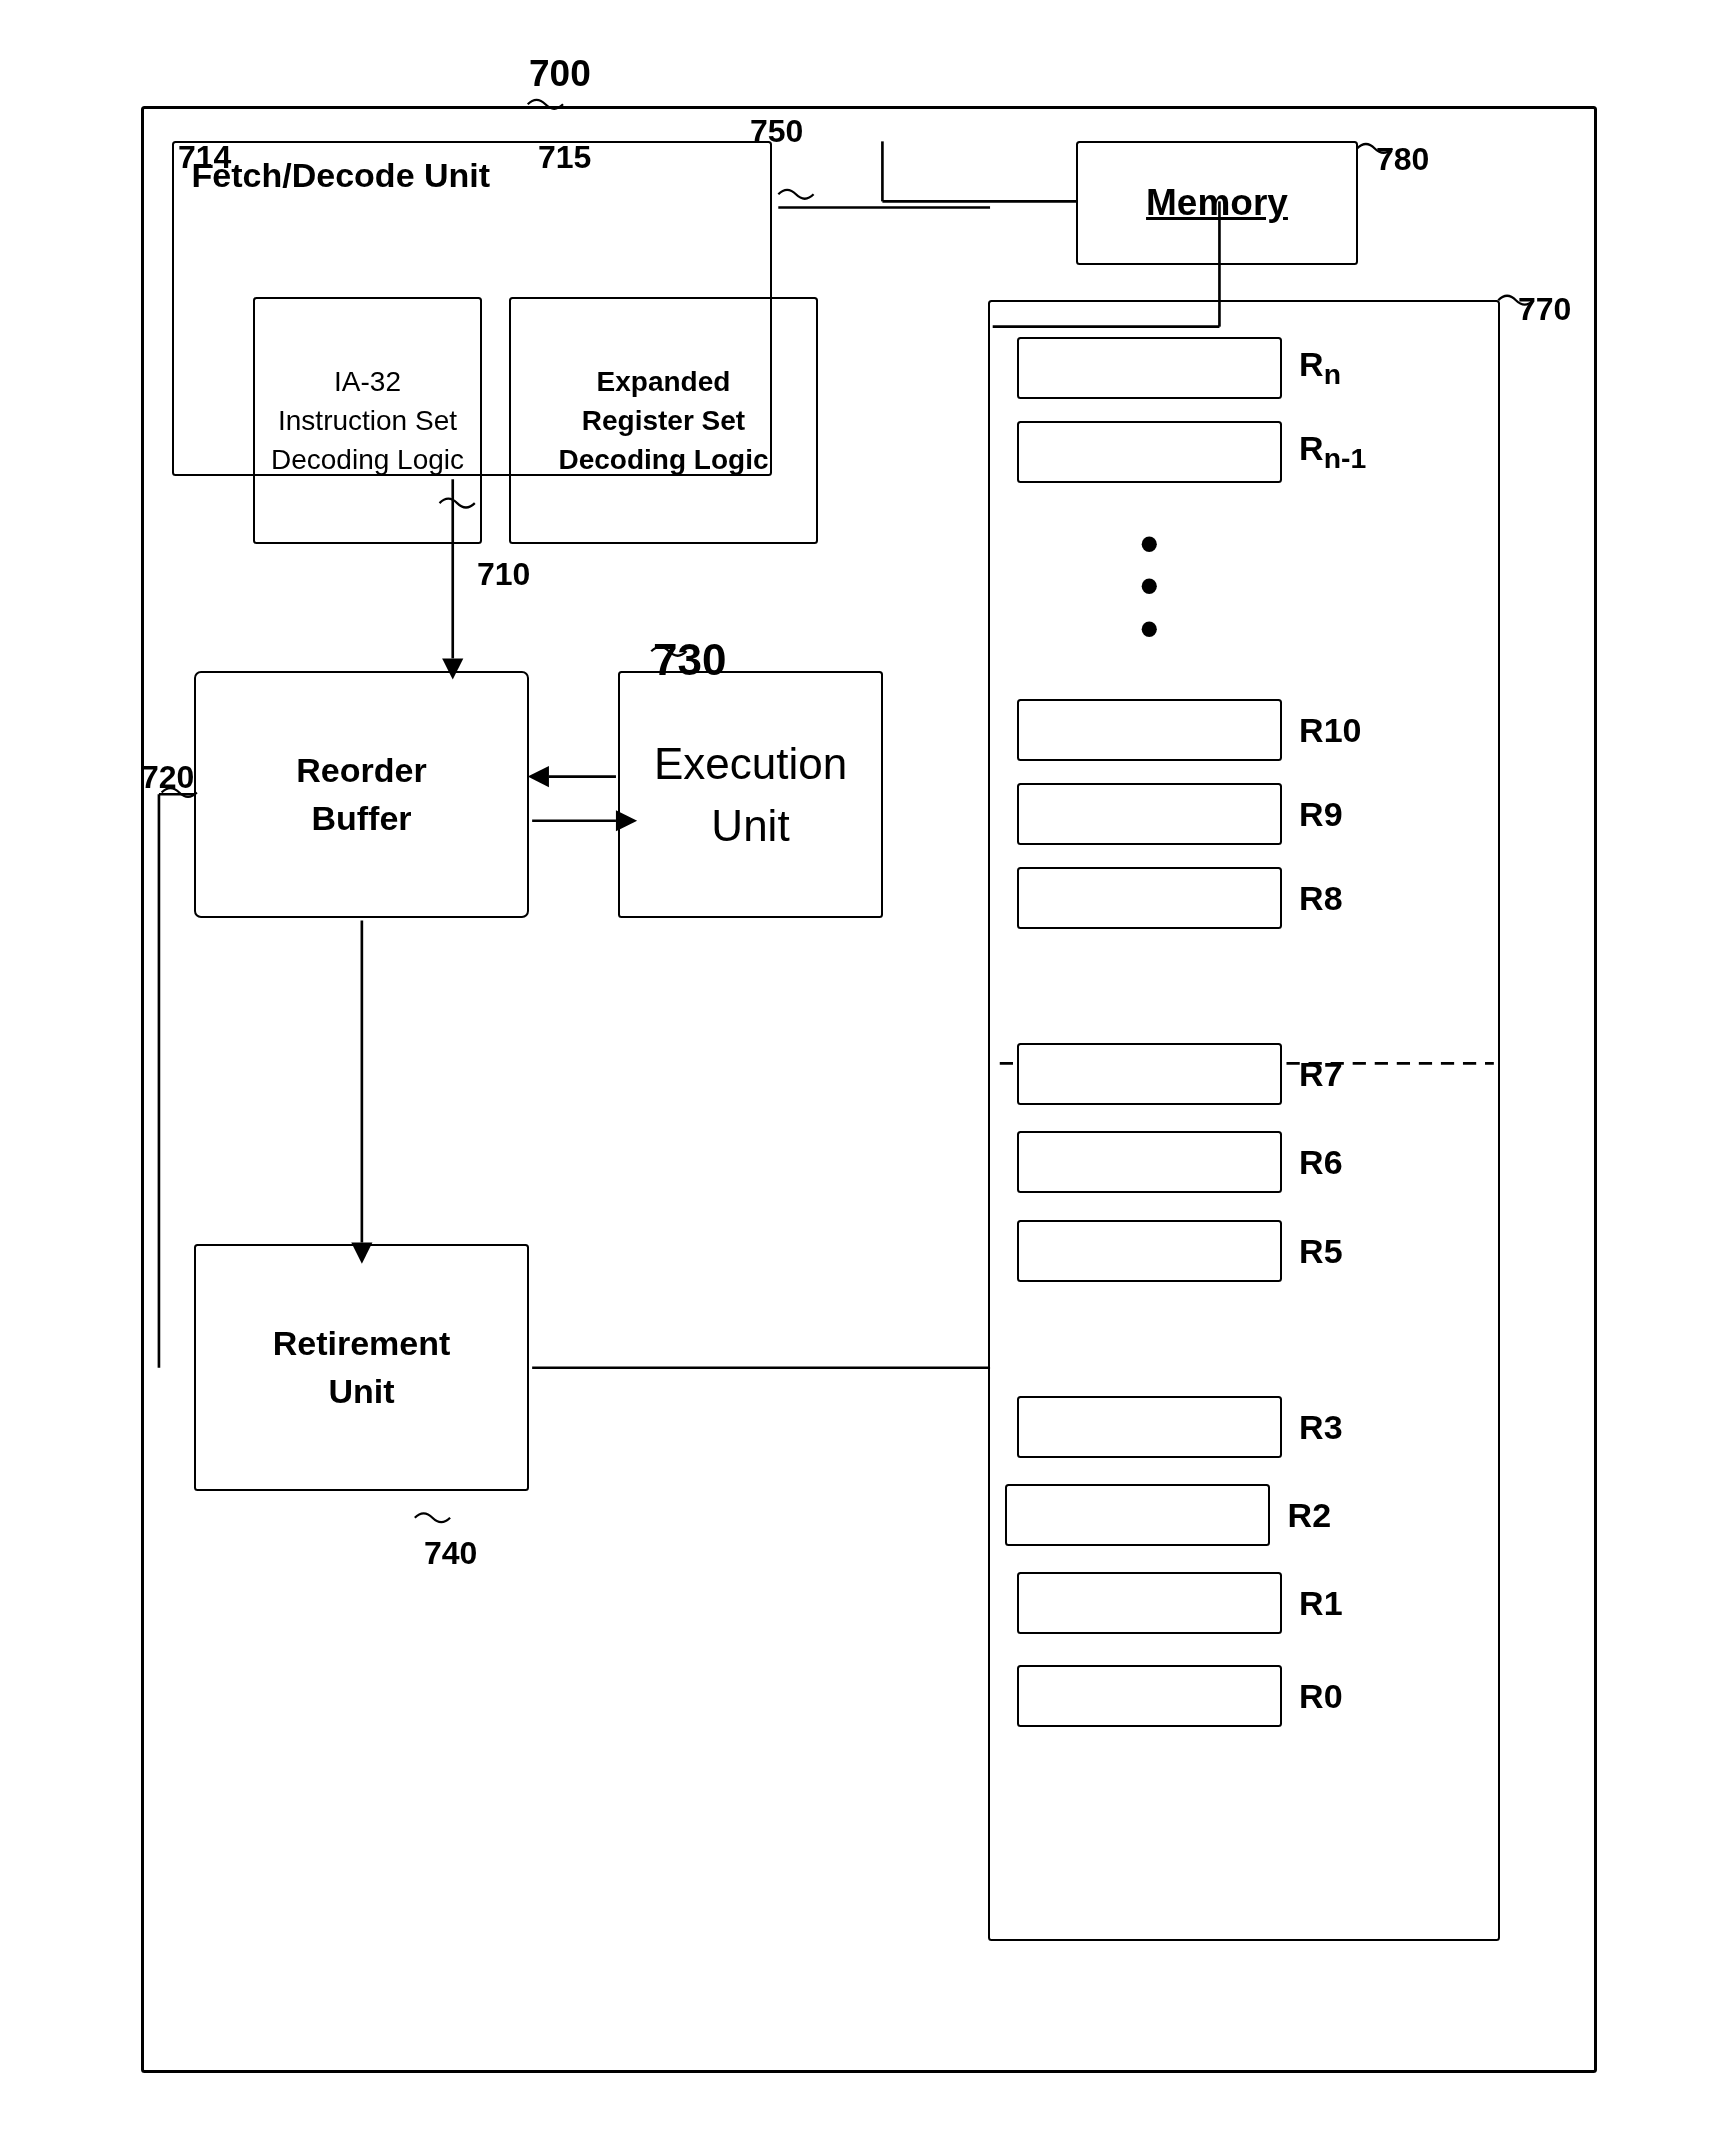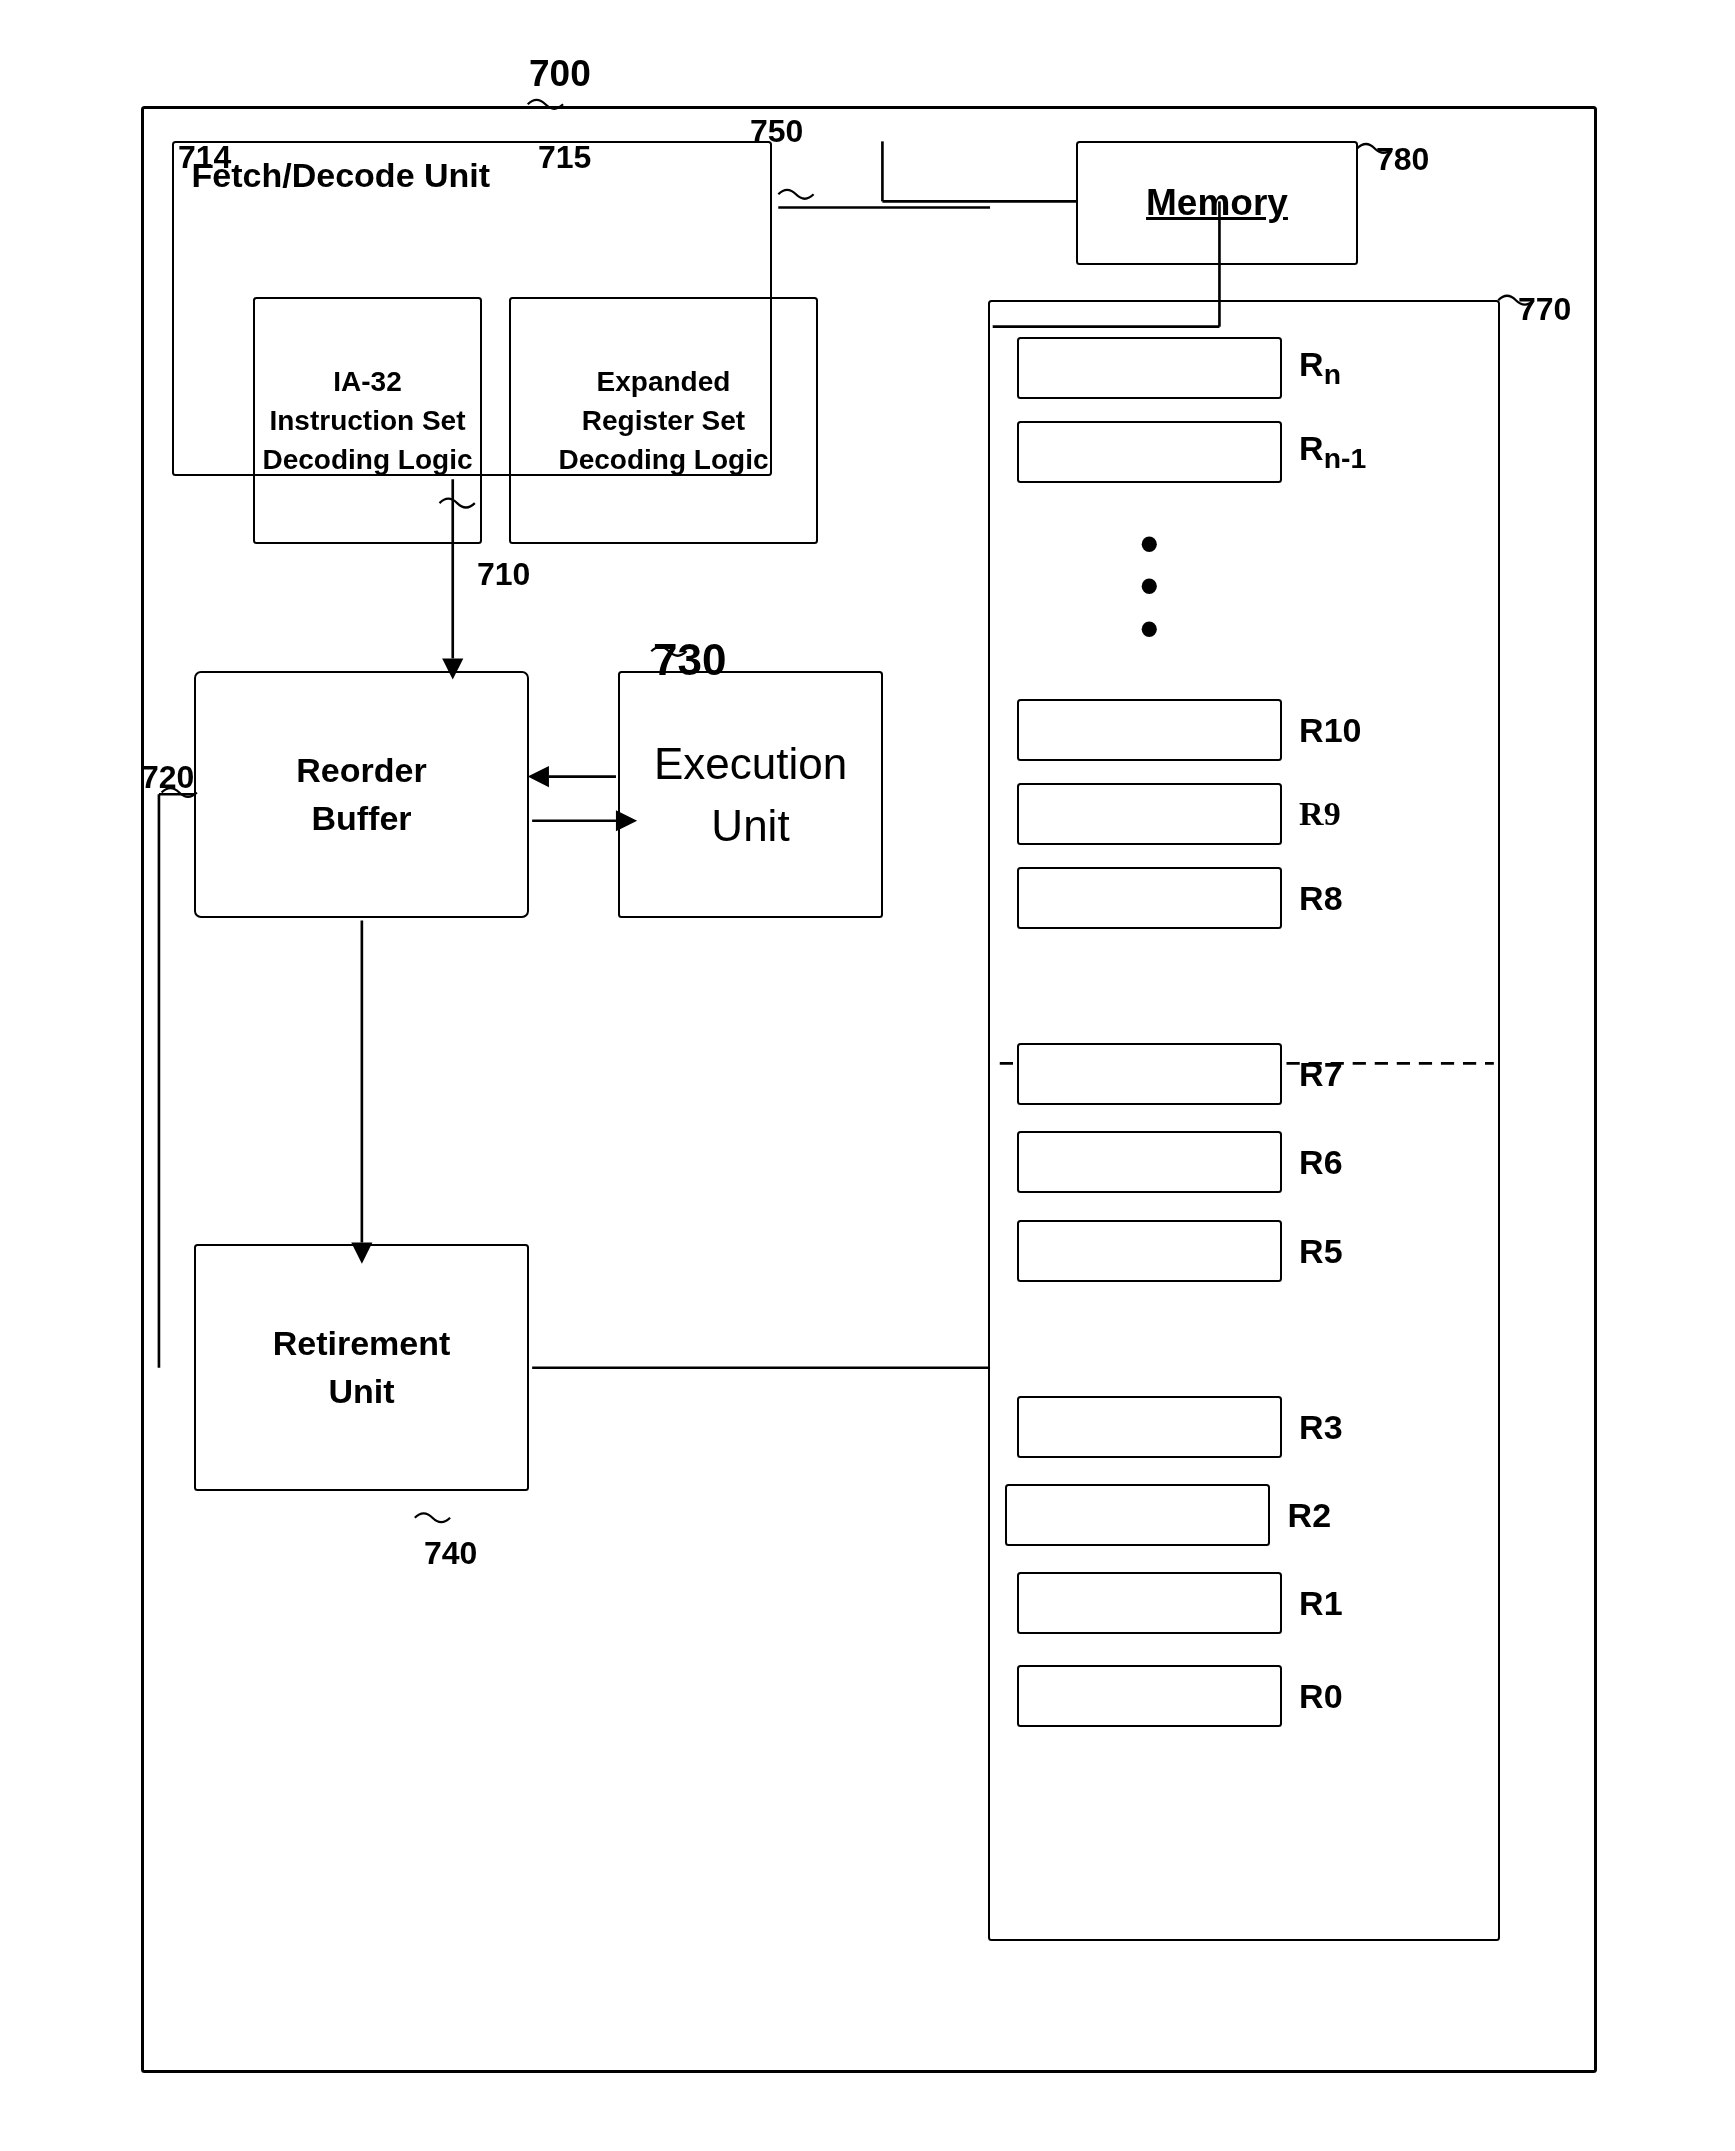--- a/index.html
+++ b/index.html
@@ -77,21 +77,21 @@
       border: 2.6px solid #000;
       border-radius: 3.5px;
       display: flex;
       align-items: center;
       justify-content: center;
       text-align: center;
     }
 
     .ia32-text {
       font-size: 28px;
-      font-weight: bold;
+      font-weight: normal;
       line-height: 1.4;
     }
 
     
     .expanded-box {
       position: absolute;
       top: 154px;
       left: 335px;
       width: 309px;
       height: 247px;
@@ -418,21 +418,21 @@
       <div class="register-label">R<sub>n-1</sub></div>
     </div>
 
     <div class="dots" style="top:221px; left:150px;">•<br>•<br>•</div>
 
     <div class="register-row" style="top:397px; left:26.5px;">
       <div class="register-slot"></div>
       <div class="register-label">R10</div>
     </div>
 
-    <div class="register-row" style="top:481px; left:26.5px;font-family:Liberation Serif, serif;">
+    <div class="register-row" style="top:481px; left:26.5px;">
       <div class="register-slot"></div>
       <div class="register-label">R9</div>
     </div>
 
     <div class="register-row" style="top:565px; left:26.5px;">
       <div class="register-slot"></div>
       <div class="register-label">R8</div>
     </div>
 
     <div class="register-row" style="top:741px; left:26.5px;">

